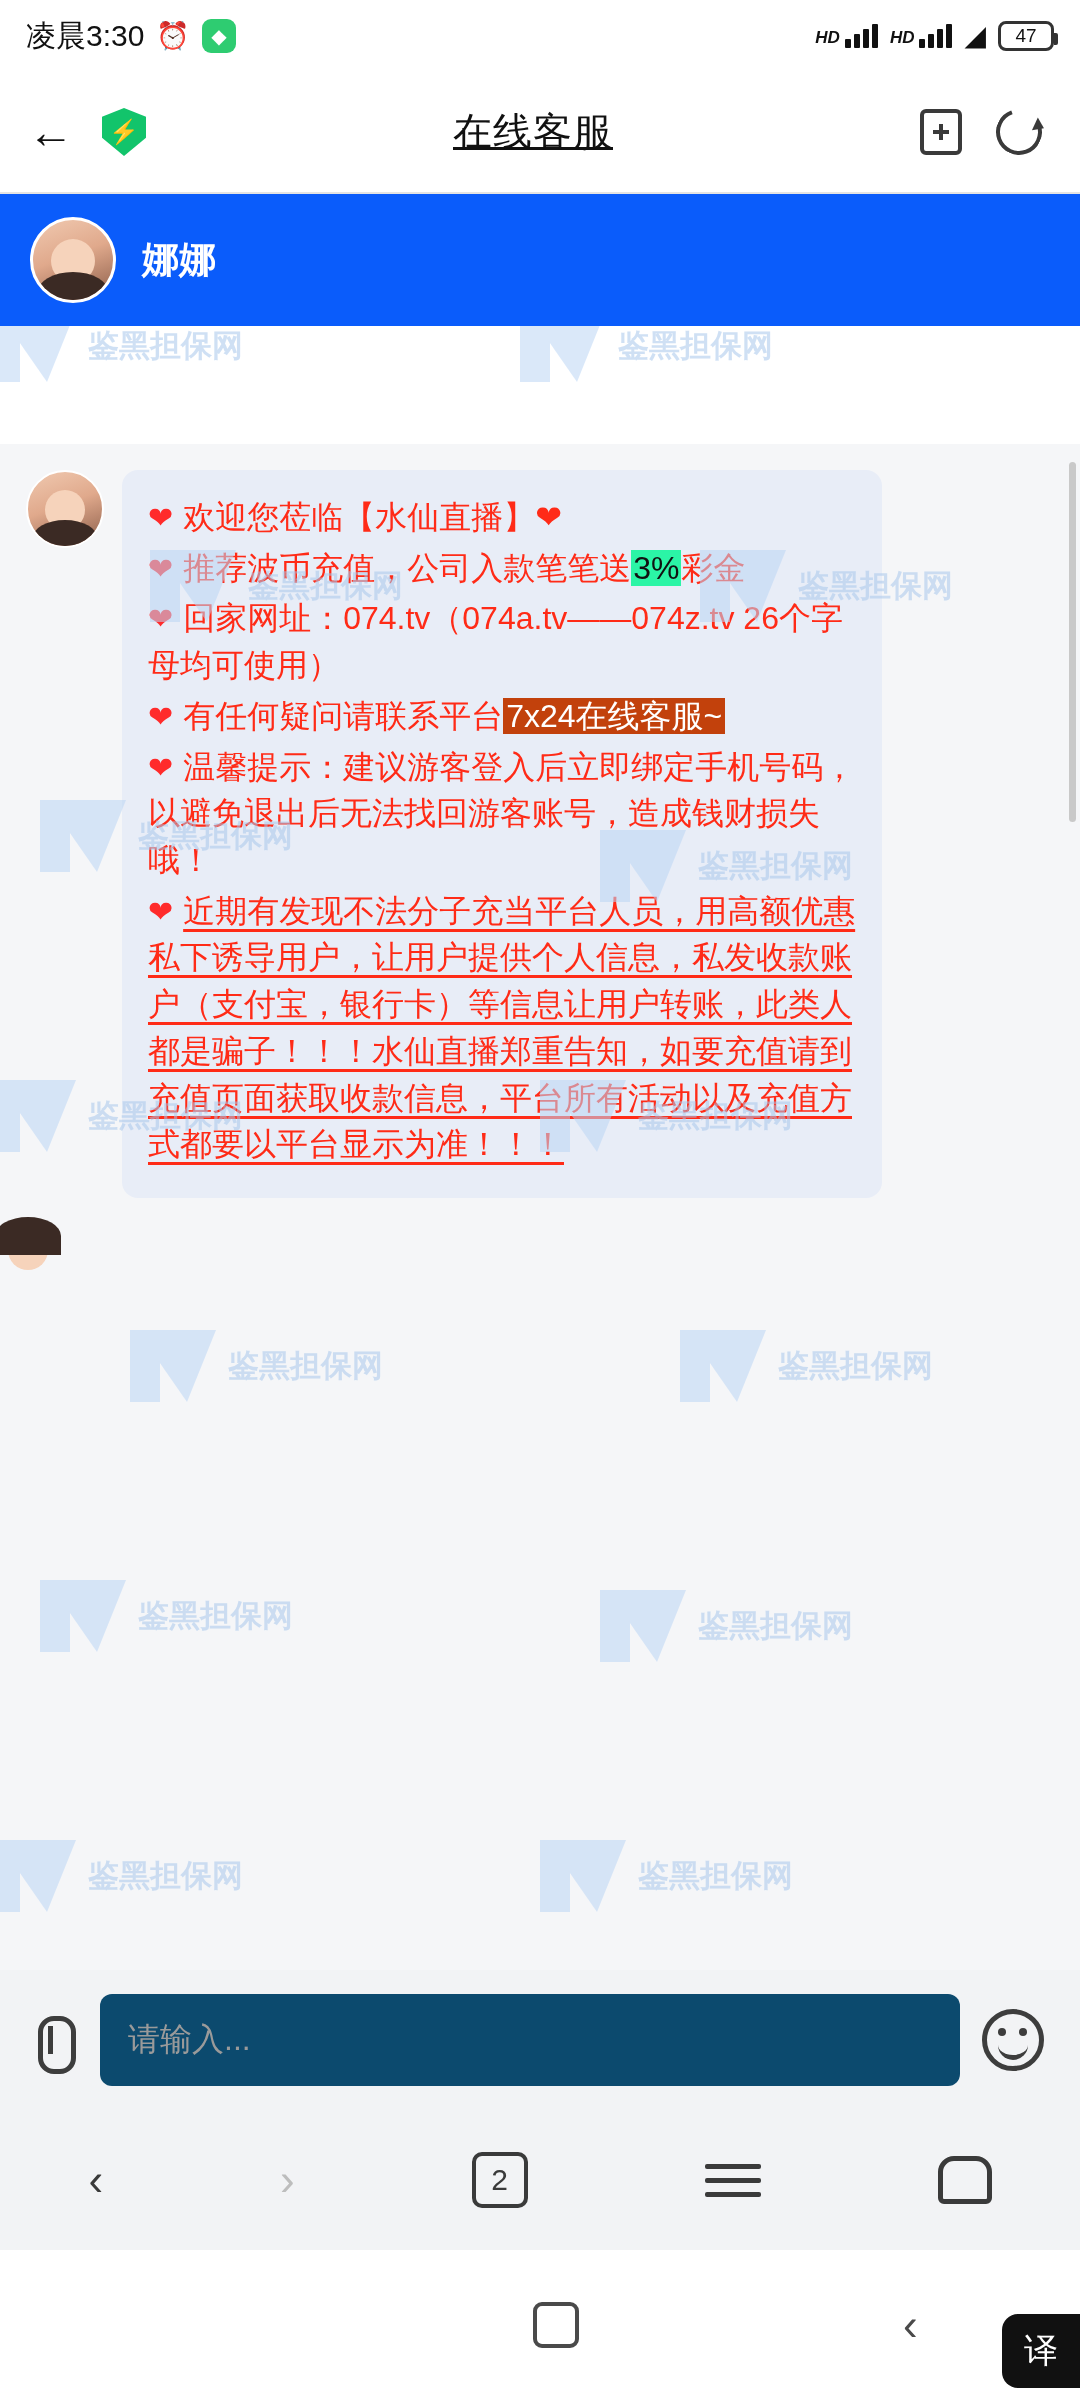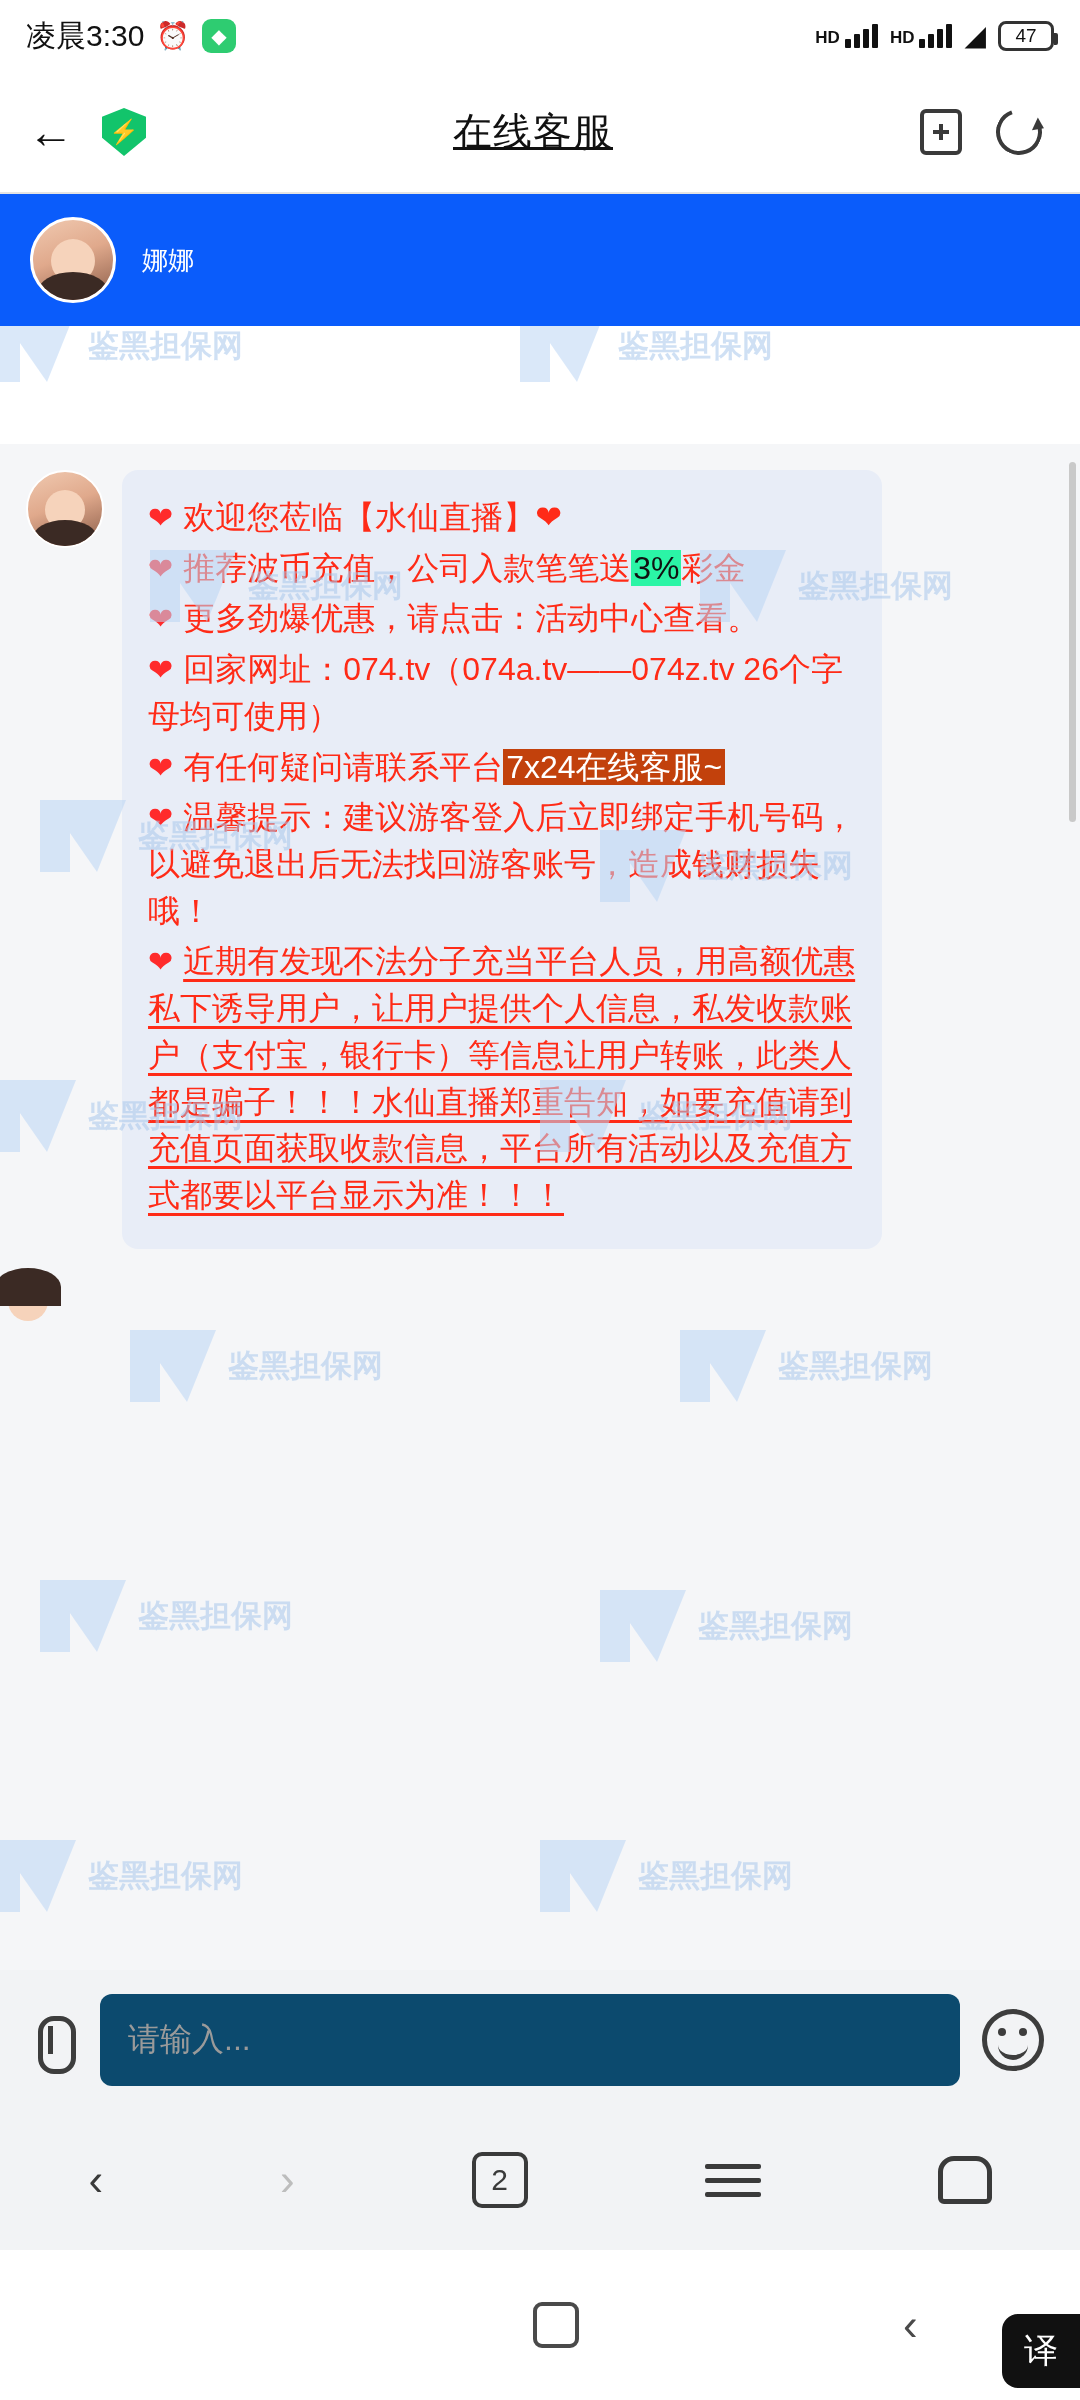--- a/index.html
+++ b/index.html
@@ -71,21 +71,21 @@
     background: #2ecc71;
     display: flex; align-items: center; justify-content: center;
     color: #fff; font-size: 20px;
   }
   .sb-right { display: flex; align-items: center; gap: 12px; }
   .sig { display: flex; align-items: flex-end; gap: 3px; }
   .sig i { display: block; width: 6px; background: #111; border-radius: 1px; }
   .sig i:nth-child(1){height:9px;} .sig i:nth-child(2){height:14px;}
   .sig i:nth-child(3){height:19px;} .sig i:nth-child(4){height:24px;}
   .hd { font-size: 17px; color: #111; font-weight: bold; margin-right: 1px; }
-  .grp { display: flex; align-items: flex-end; gap: 4px; }
+  .grp { display: flex; align-items: flex-end; gap: 4px; font-style: italic; }
   .wifi { font-size: 28px; color: #111; line-height: 1; }
   .batt {
     width: 56px; height: 30px;
     border: 3px solid #333; border-radius: 8px;
     display: flex; align-items: center; justify-content: center;
     position: relative;
   }
   .batt::after {
     content: ""; position: absolute; right: -7px; top: 9px;
     width: 4px; height: 12px; background: #333; border-radius: 0 2px 2px 0;
@@ -178,21 +178,21 @@
     border-radius: 50%;
     background: #f6d3bb;
   }
   .avatar::after {
     content: "";
     position: absolute; left: 50%; bottom: -14px;
     width: 72px; height: 42px; margin-left: -36px;
     border-radius: 50% 50% 0 0;
     background: #3b2a24;
   }
-  .contact-name { color: #fff; font-size: 26px; font-weight: 400; }
+  .contact-name { color: #fff; font-size: 37px; font-weight: 700; }
 
   
   .chat {
     position: absolute;
     left: 0; right: 0;
     top: 444px;
     bottom: 430px;
     background: #f5f6f8;
     overflow: hidden;
   }
@@ -436,23 +436,20 @@
       <div class="bubble">
 
         <div class="line">
           <span class="heart">❤</span><span>欢迎您莅临【水仙直播】❤</span>
         </div>
 
         <div class="line">
           <span class="heart">❤</span><span>推荐波币充值，公司入款笔笔送</span><span class="hl-green">3%</span><span>彩金</span>
         </div>
 
-        <div class="line">
-          <span class="heart">❤</span><span>更多劲爆优惠，请点击：活动中心查看。</span>
-        </div>
 
 
         <div class="line">
           <span class="heart">❤</span><span>回家网址：074.tv（074a.tv——074z.tv 26个字母均可使用）</span>
         </div>
 
         <div class="line">
           <span class="heart">❤</span><span>有任何疑问请联系平台</span><span class="hl-pink">7x24在线客服~</span>
         </div>
 

